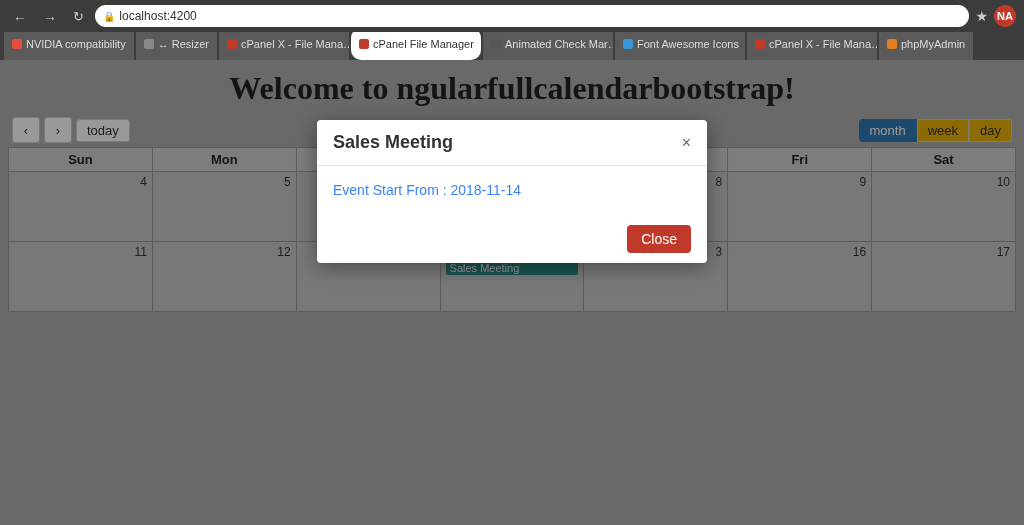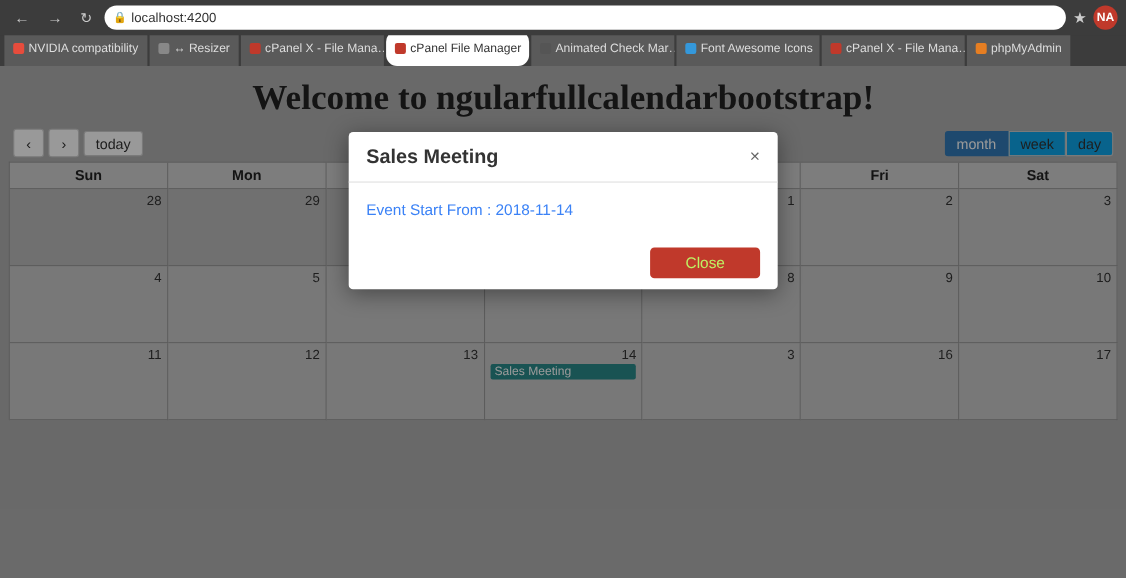--- a/index.html
+++ b/index.html
@@ -147,21 +147,21 @@
       border-radius: 3px;
       padding: 3px 10px;
       cursor: pointer;
       font-size: 13px;
       color: #333;
     }
     .view-btns {
       display: flex;
     }
     .view-btn {
-      background: #0ea5e9;
+      background: #eab308;
       border: 1px solid #ccc;
       padding: 3px 10px;
       cursor: pointer;
       font-size: 13px;
       color: #333;
     }
     .view-btn:first-child { border-radius: 3px 0 0 3px; }
     .view-btn:last-child { border-radius: 0 3px 3px 0; }
     .view-btn.active {
       background: #337ab7;
@@ -274,24 +274,24 @@
       color: #3b82f6;
     }
     .modal-footer {
       padding: 10px 16px;
       display: flex;
       justify-content: flex-end;
       border-top: 1px solid transparent;
     }
     .close-btn {
       background: #c0392b;
-      color: #bef264;
+      color: #ffffff;
       border: none;
       border-radius: 4px;
-      padding: 6px 32px;
+      padding: 6px 14px;
       cursor: pointer;
       font-size: 14px;
     }
   </style>
 </head>
 <body>
 
 <div class="browser-chrome">
   <div class="browser-toolbar">
     <button class="nav-btn">←</button>
@@ -361,43 +361,20 @@
         <div class="cal-header-cell">Sun</div>
         <div class="cal-header-cell">Mon</div>
         <div class="cal-header-cell">Tue</div>
         <div class="cal-header-cell">Wed</div>
         <div class="cal-header-cell">Thu</div>
         <div class="cal-header-cell">Fri</div>
         <div class="cal-header-cell">Sat</div>
       </div>
     <div class="cal-body" id="cal-body">
         <div class="cal-row">
-          <div class="cal-cell other-month">
-            <div class="cal-date">28</div>
-          </div>
-          <div class="cal-cell other-month">
-            <div class="cal-date">29</div>
-          </div>
-          <div class="cal-cell other-month">
-            <div class="cal-date">30</div>
-          </div>
-          <div class="cal-cell other-month">
-            <div class="cal-date">31</div>
-          </div>
-          <div class="cal-cell">
-            <div class="cal-date">1</div>
-          </div>
-          <div class="cal-cell">
-            <div class="cal-date">2</div>
-          </div>
-          <div class="cal-cell">
-            <div class="cal-date">3</div>
-          </div>
-        </div>
-        <div class="cal-row">
           <div class="cal-cell">
             <div class="cal-date">4</div>
           </div>
           <div class="cal-cell">
             <div class="cal-date">5</div>
           </div>
           <div class="cal-cell">
             <div class="cal-date">6</div>
           </div>
           <div class="cal-cell">

